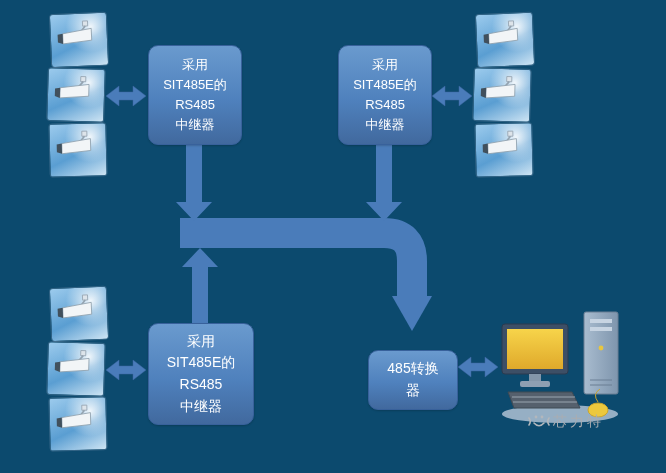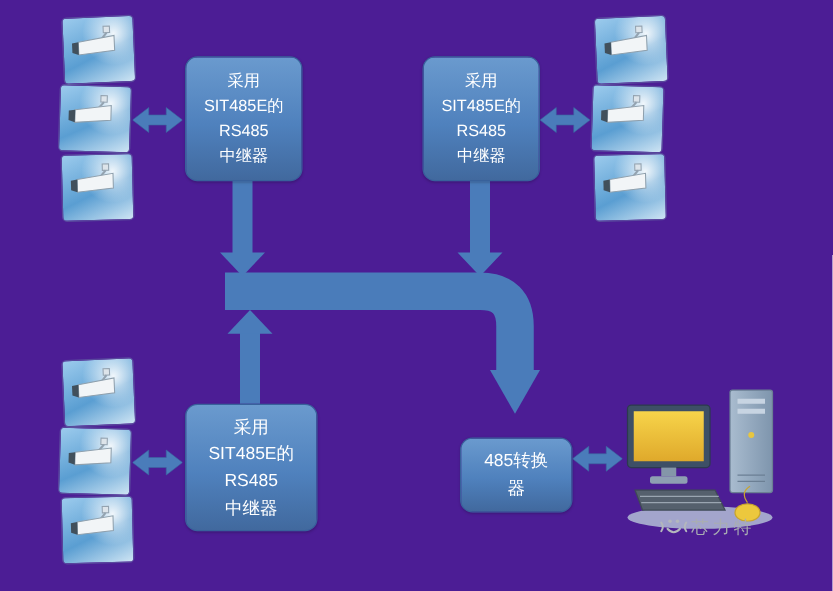--- a/index.html
+++ b/index.html
@@ -1,17 +1,17 @@
 <!DOCTYPE html>
 <html><head>
 <meta charset="utf-8">
 <style>
   html,body{margin:0;padding:0;background:#fff;}
   .canvas{
-    position:relative;width:666px;height:473px;background:#4c1d95;
+    position:relative;width:666px;height:473px;background:#0c4a6e;
     font-family:"Liberation Sans",sans-serif;overflow:hidden;
   }
   
   .connectors{position:absolute;left:0;top:0;width:666px;height:473px;}
 
   
   .box{
     position:absolute;
     background:linear-gradient(180deg,#6a9ace 0%,#4f81bd 55%,#41699e 100%);
     border:1px solid #38619b;border-radius:10px;

